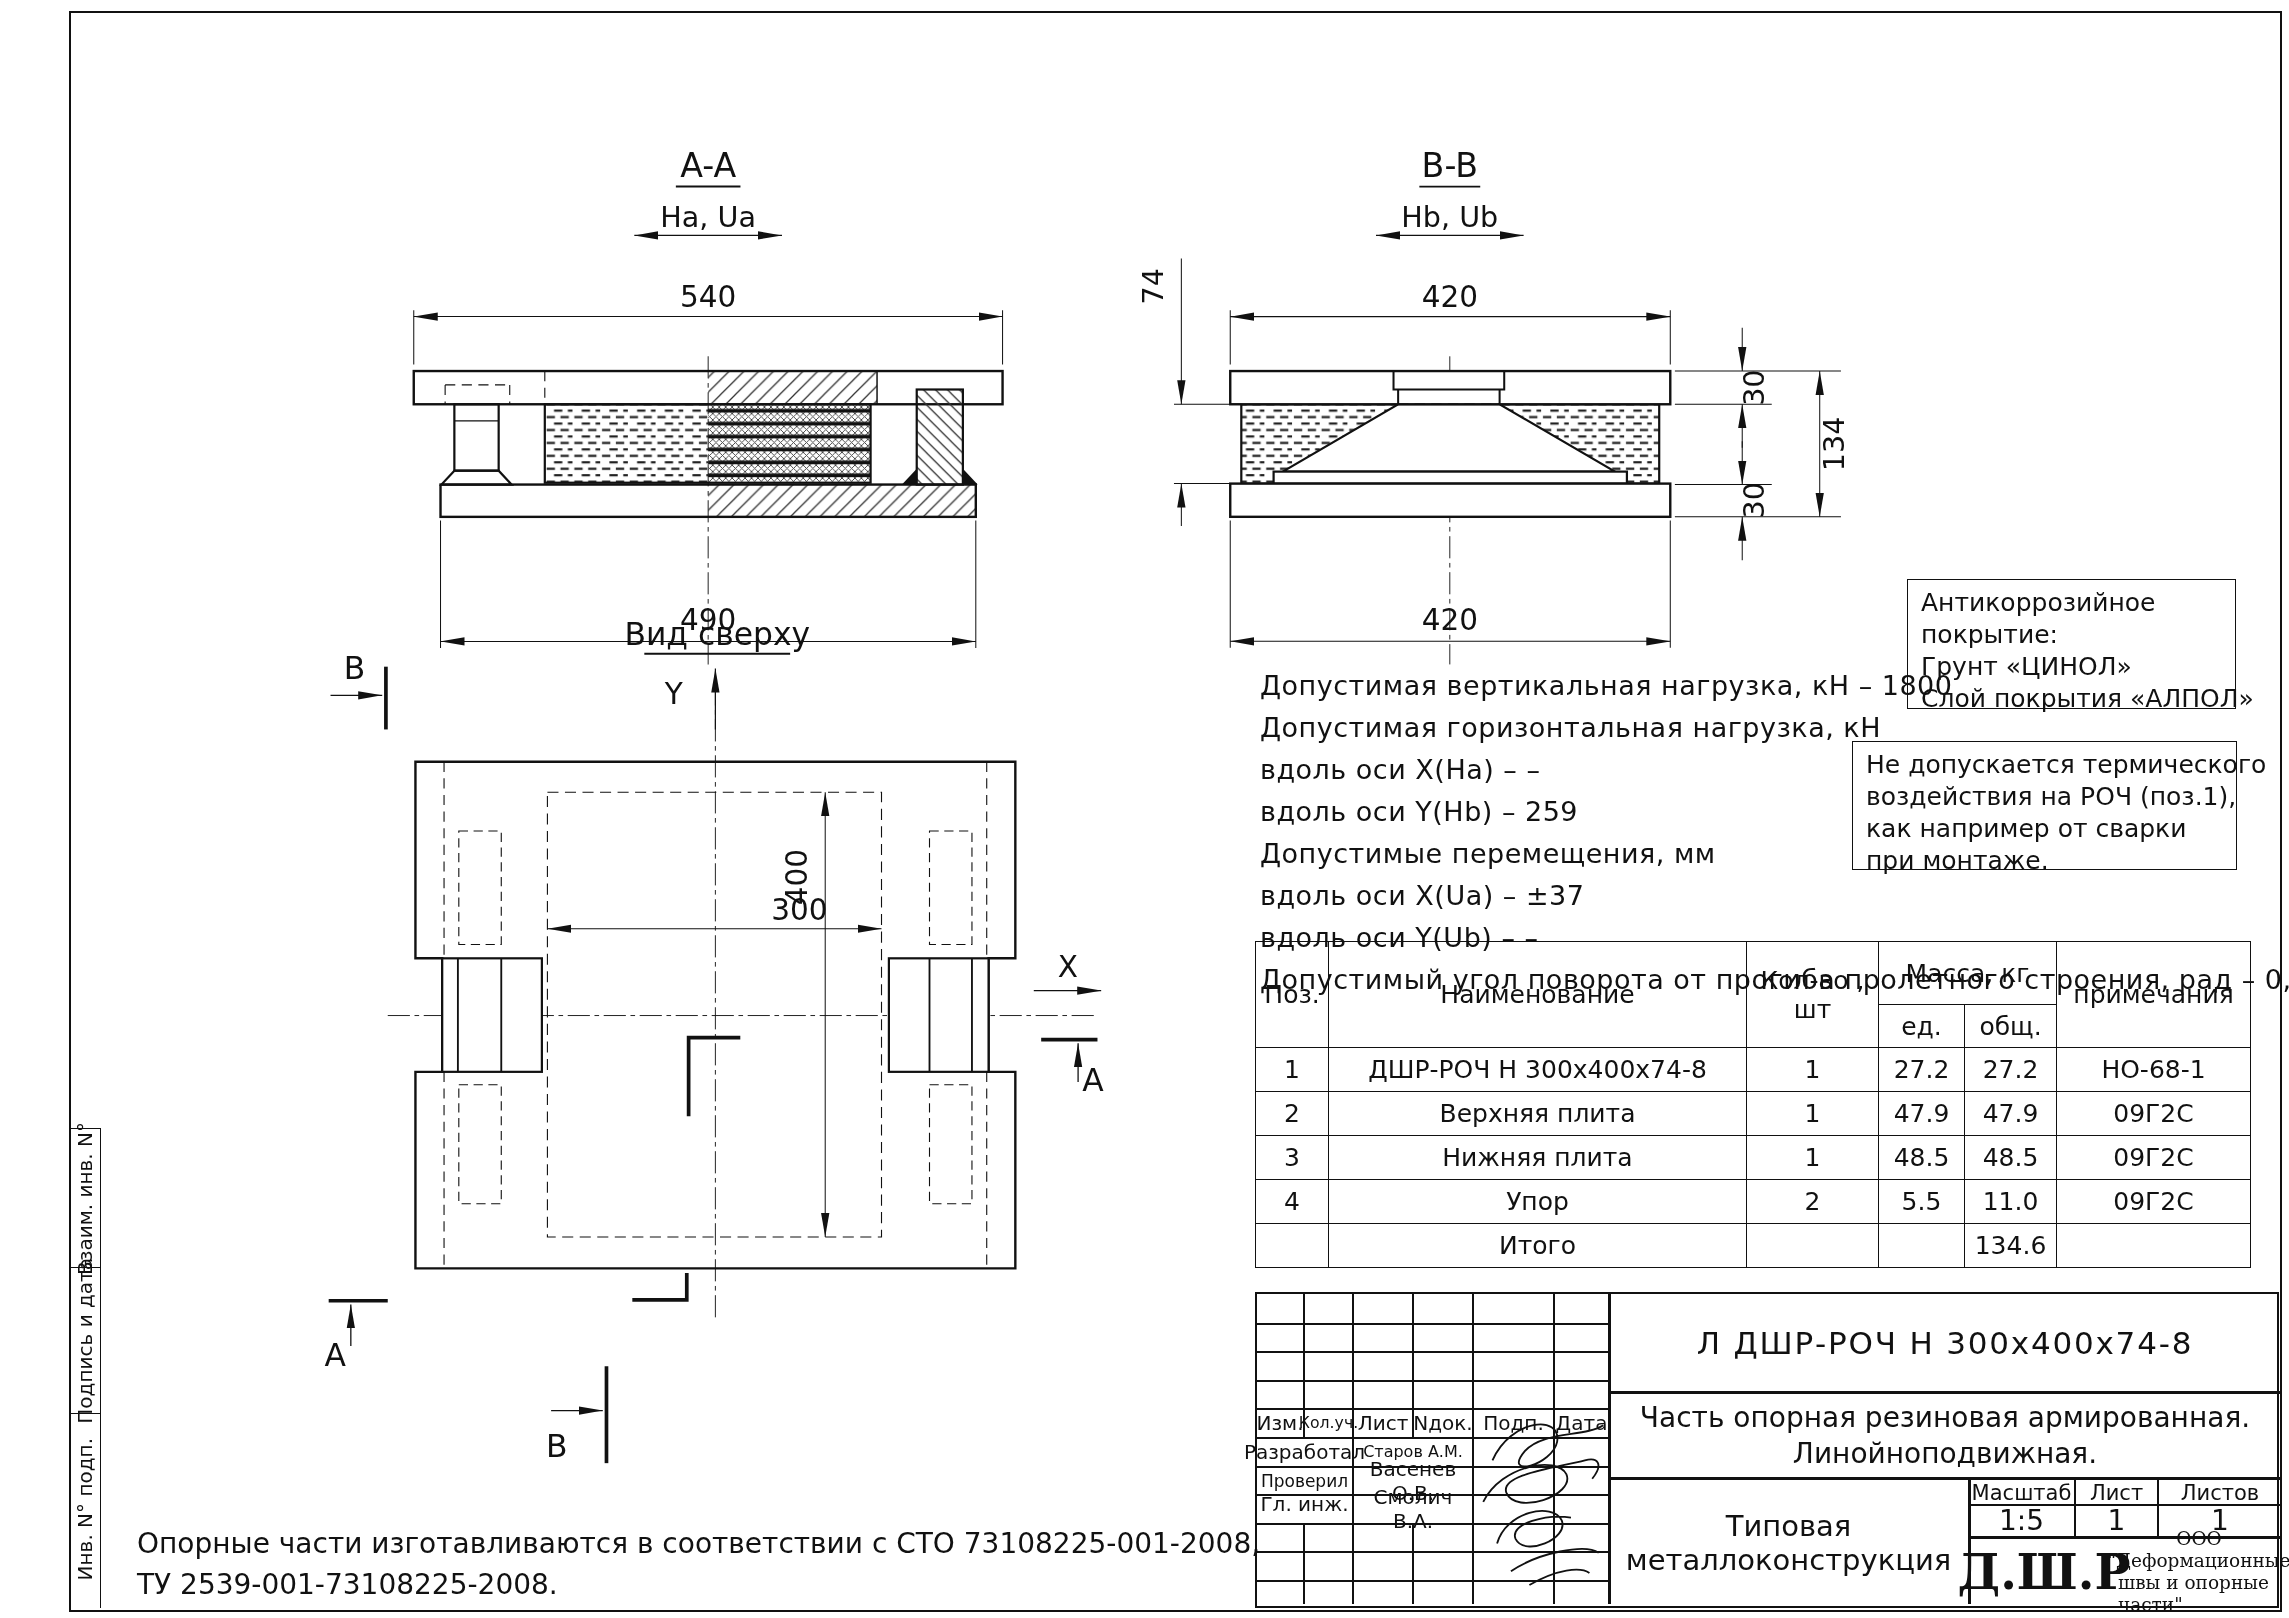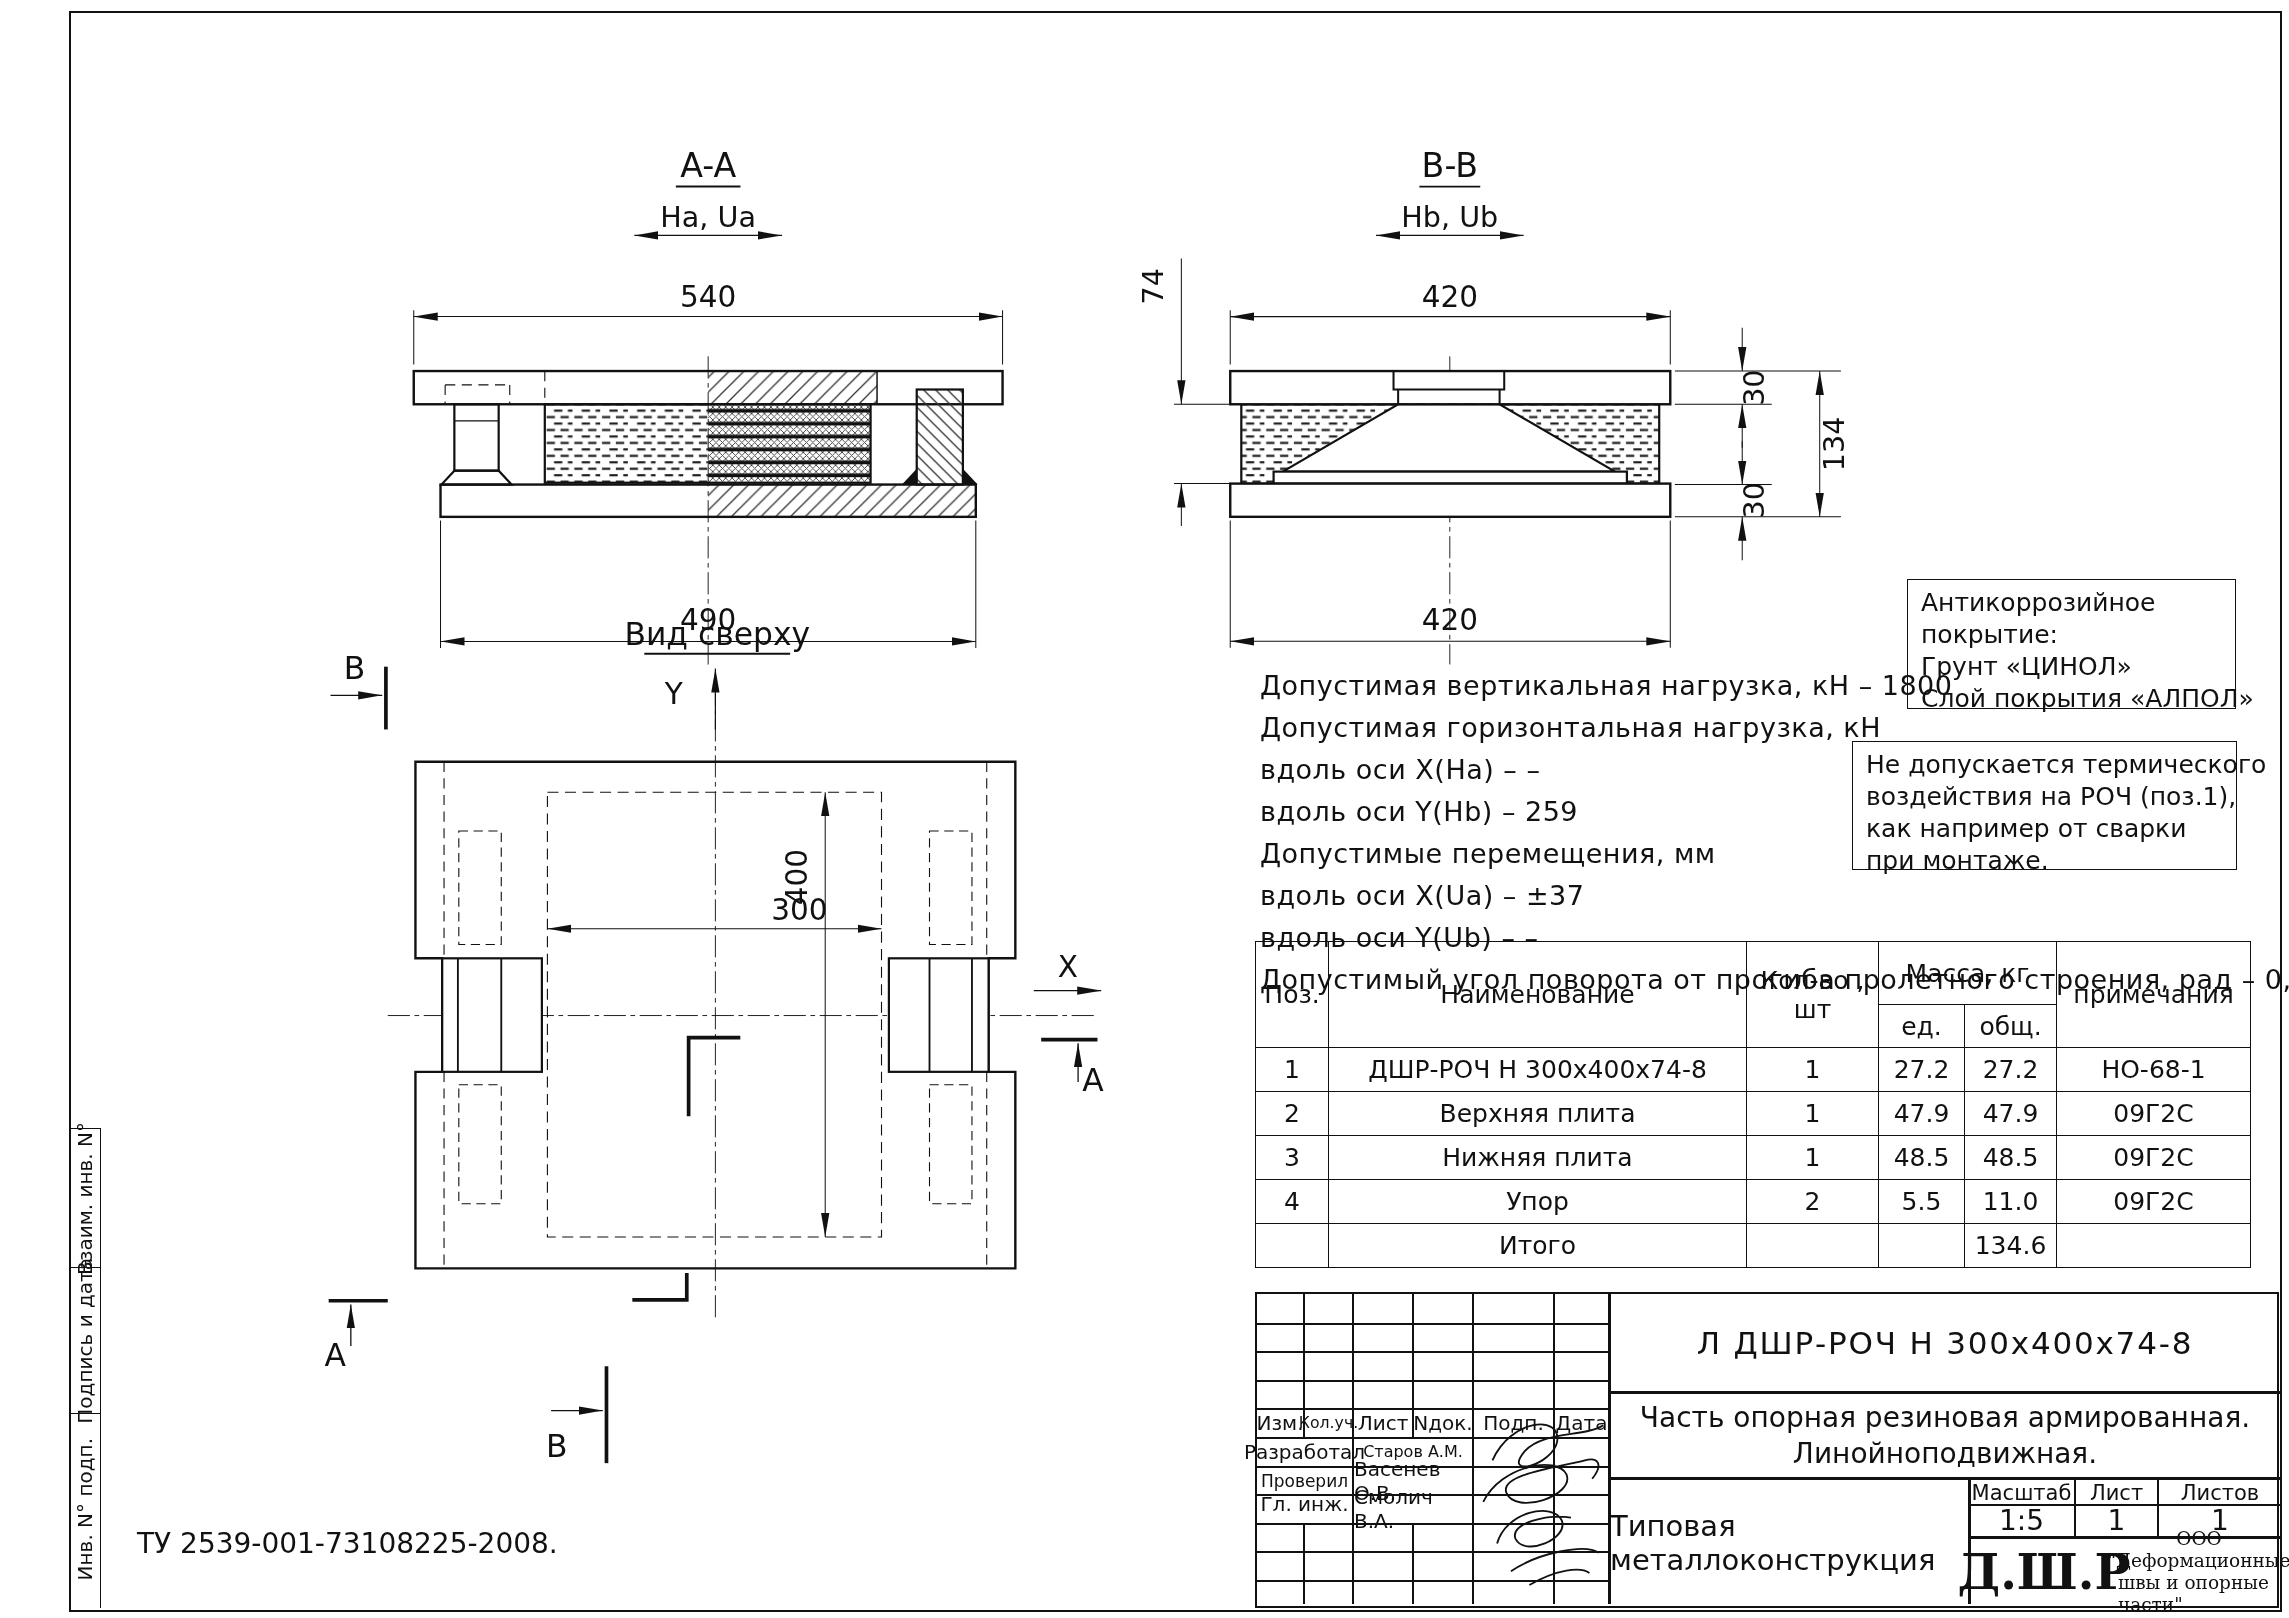--- a/index.html
+++ b/index.html
@@ -5,21 +5,21 @@
   html,body{margin:0;padding:0;background:#fff;}
   body{width:2290px;height:1619px;position:relative;font-family:"DejaVu Sans",sans-serif;color:#111;overflow:hidden;}
   .abs{position:absolute;}
   .frame{border:2.8px solid #111;}
   svg text{fill:#111;font-family:"DejaVu Sans",sans-serif;}
   .ln{position:absolute;background:#111;}
   .spec-line{white-space:nowrap;font-size:27px;line-height:42px;letter-spacing:0.5px;}
   .notebox{border:1.8px solid #111;padding:7.4px 13px;font-size:25px;line-height:32px;white-space:nowrap;}
   table.parts{border-collapse:collapse;table-layout:fixed;width:995px;font-size:25px;}
   table.parts td,table.parts th{border:1.8px solid #111;text-align:center;vertical-align:middle;font-weight:normal;padding:0;}
-  .tb-cell{position:absolute;display:flex;align-items:center;justify-content:center;}
+  .tb-cell{position:absolute;display:flex;align-items:center;justify-content:center;text-align:center;}
   .vtext{writing-mode:vertical-rl;transform:rotate(180deg);white-space:nowrap;}
   .sig{position:absolute;}
 </style>
 </head>
 <body>
 
 <div class="abs frame" style="left:69px;top:11px;width:2209px;height:1597px;"></div>
 
 <svg class="abs" width="0" height="0">
   <defs>
@@ -351,15 +351,16 @@
   </div>
   <div style="height:145px;border-bottom:1.8px solid #111;display:flex;align-items:center;justify-content:center;">
     <span class="vtext" style="font-size:20px;">Подпись и дата</span>
   </div>
   <div style="height:191px;display:flex;align-items:center;justify-content:center;">
     <span class="vtext" style="font-size:20px;">Инв. N° подп.</span>
   </div>
 </div>
 
 <div class="abs" style="left:137px;top:1523px;font-size:28px;line-height:41px;white-space:nowrap;">
+  <div>Опорные части изготавливаются в соответствии с СТО 73108225-001-2008,</div>
   <div>ТУ 2539-001-73108225-2008.</div>
 </div>
 
 
 </body></html>

